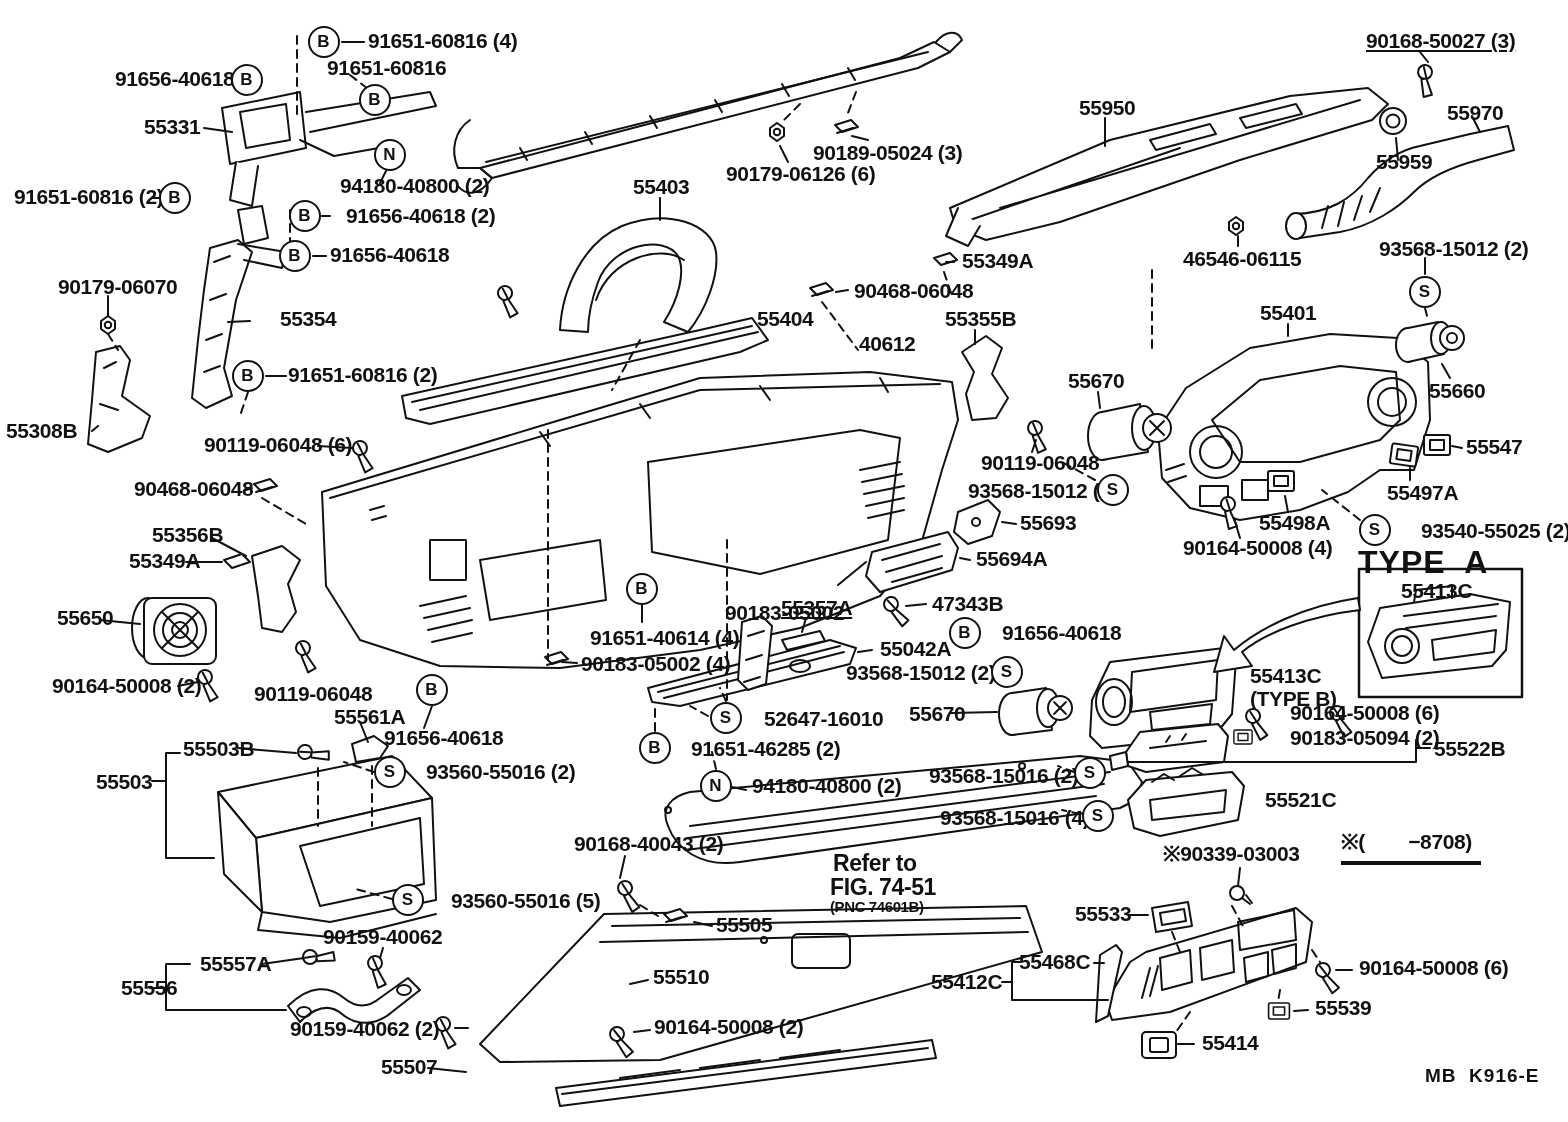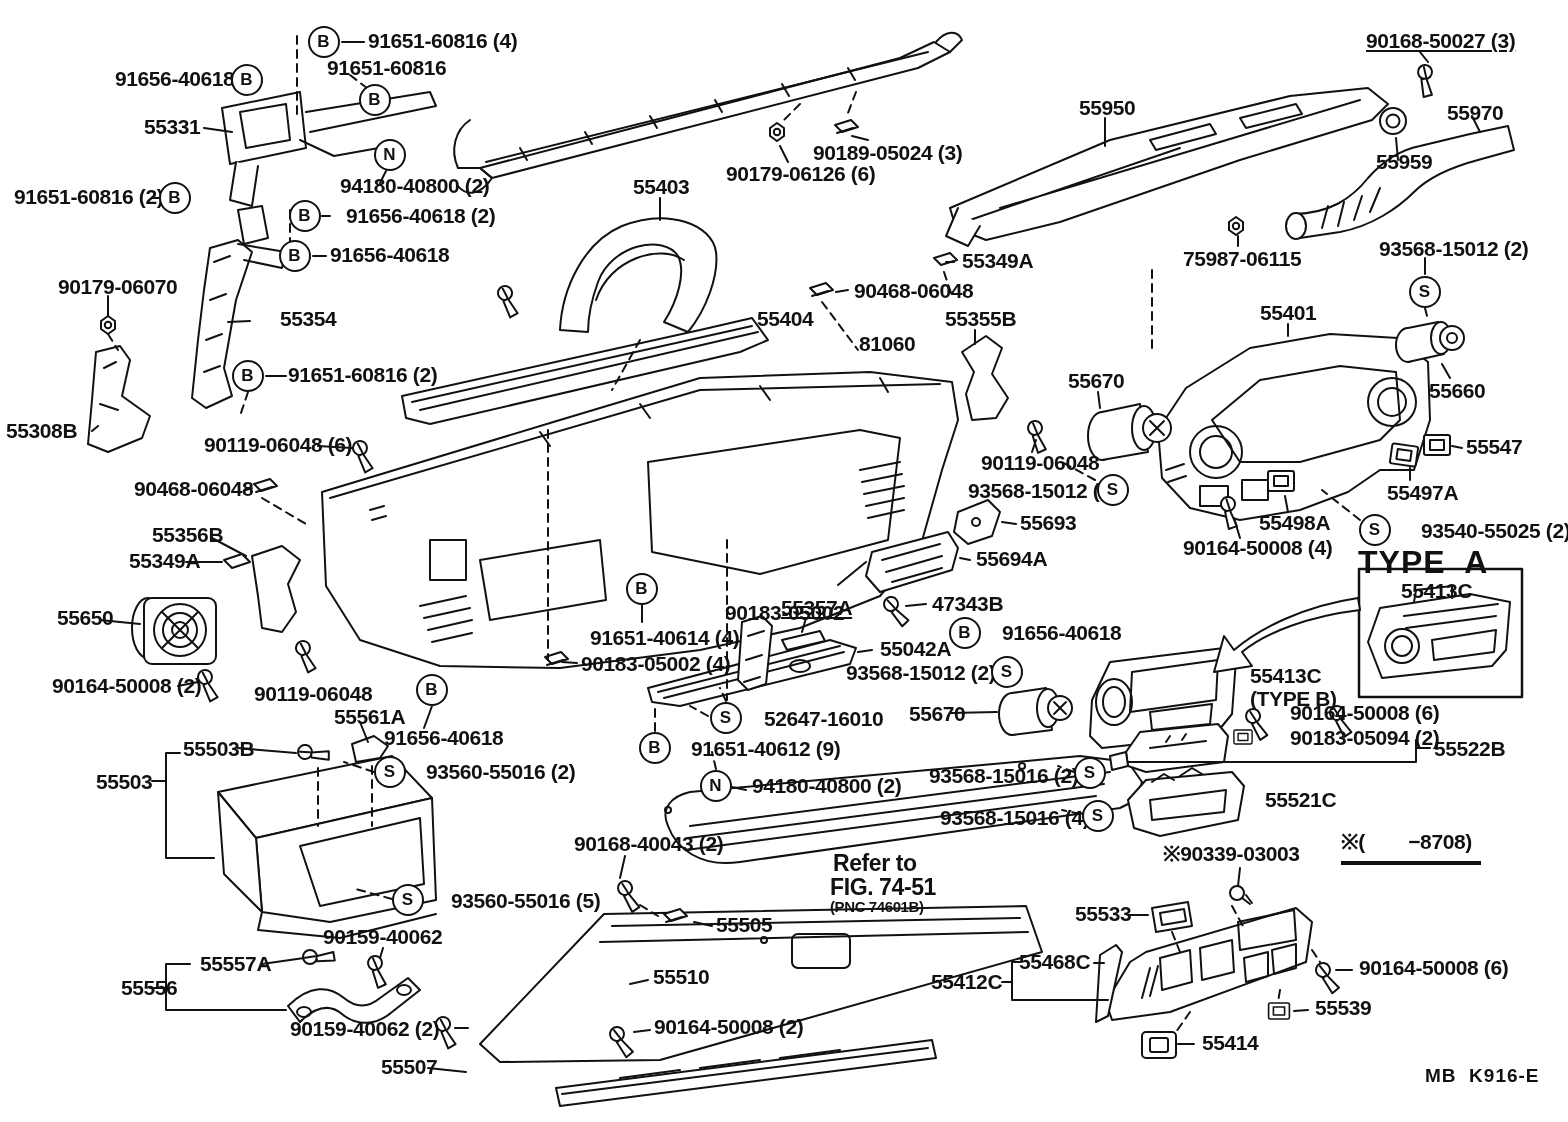--- a/index.html
+++ b/index.html
@@ -383,26 +383,26 @@
       <div class="lbl" style="left: 653px; top: 966px;">55510</div>
       <div class="lbl" style="left: 654px; top: 1016px;">90164-50008 (2)</div>
       <div class="lbl" style="left: 716px; top: 914px;">55505</div>
       <div class="lbl" style="left: 633px; top: 176px;">55403</div>
       <div class="lbl" style="left: 726px; top: 163px;">90179-06126 (6)</div>
       <div class="lbl" style="left: 813px; top: 142px;">90189-05024 (3)</div>
       <div class="lbl" style="left: 1079px; top: 97px;">55950</div>
       <div class="lbl" style="left: 1366px; top: 30px; text-decoration: underline;">90168-50027 (3)</div>
       <div class="lbl" style="left: 1447px; top: 102px;">55970</div>
       <div class="lbl" style="left: 1376px; top: 151px;">55959</div>
-      <div class="lbl" style="left: 1183px; top: 248px;">75987-06115</div>
+      <div class="lbl" style="left: 1183px; top: 248px;">46546-06115</div>
       <div class="lbl" style="left: 1379px; top: 238px;">93568-15012 (2)</div>
       <div class="lbl" style="left: 962px; top: 250px;">55349A</div>
       <div class="lbl" style="left: 854px; top: 280px;">90468-06048</div>
       <div class="lbl" style="left: 757px; top: 308px;">55404</div>
-      <div class="lbl" style="left: 859px; top: 333px;">81060</div>
+      <div class="lbl" style="left: 859px; top: 333px;">40612</div>
       <div class="lbl" style="left: 945px; top: 308px;">55355B</div>
       <div class="lbl" style="left: 1068px; top: 370px;">55670</div>
       <div class="lbl" style="left: 1260px; top: 302px;">55401</div>
       <div class="lbl" style="left: 1429px; top: 380px;">55660</div>
       <div class="lbl" style="left: 981px; top: 452px;">90119-06048</div>
       <div class="lbl" style="left: 968px; top: 480px;">93568-15012 (2)</div>
       <div class="lbl" style="left: 1466px; top: 436px;">55547</div>
       <div class="lbl" style="left: 1387px; top: 482px;">55497A</div>
       <div class="lbl" style="left: 1421px; top: 520px;">93540-55025 (2)</div>
       <div class="lbl" style="left: 1259px; top: 512px;">55498A</div>
@@ -412,21 +412,21 @@
       <div class="lbl" style="left: 725px; top: 573px; margin-top: 29px;">90183-05002</div>
       <div class="lbl" style="left: 932px; top: 593px;">47343B</div>
       <div class="lbl" style="left: 1002px; top: 622px;">91656-40618</div>
       <div class="lbl" style="left: 590px; top: 627px;">91651-40614 (4)</div>
       <div class="lbl" style="left: 781px; top: 597px; text-decoration: underline;">55357A</div>
       <div class="lbl" style="left: 581px; top: 653px;">90183-05002 (4)</div>
       <div class="lbl" style="left: 880px; top: 638px;">55042A</div>
       <div class="lbl" style="left: 846px; top: 662px;">93568-15012 (2)</div>
       <div class="lbl" style="left: 909px; top: 703px;">55670</div>
       <div class="lbl" style="left: 764px; top: 708px;">52647-16010</div>
-      <div class="lbl" style="left: 691px; top: 738px;">91651-40612 (9)</div>
+      <div class="lbl" style="left: 691px; top: 738px;">91651-46285 (2)</div>
       <div class="lbl" style="left: 752px; top: 775px;">94180-40800 (2)</div>
       <div class="lbl" style="left: 929px; top: 765px;">93568-15016 (2)</div>
       <div class="lbl" style="left: 940px; top: 807px;">93568-15016 (4)</div>
       <div class="lbl" style="left: 833px; top: 852px; font-size: 23px;">Refer to</div>
       <div class="lbl" style="left: 830px; top: 876px; font-size: 23px;">FIG. 74-51</div>
       <div class="lbl" style="left: 830px; top: 899px; font-size: 15px;">(PNC 74601B)</div>
       <div class="lbl" style="left: 1358px; top: 546px; font-size: 32px; letter-spacing: 1px;">TYPE  A</div>
       <div class="lbl" style="left: 1401px; top: 580px;">55413C</div>
       <div class="lbl" style="left: 1250px; top: 665px;">55413C</div>
       <div class="lbl" style="left: 1250px; top: 688px;">(TYPE B)</div>

